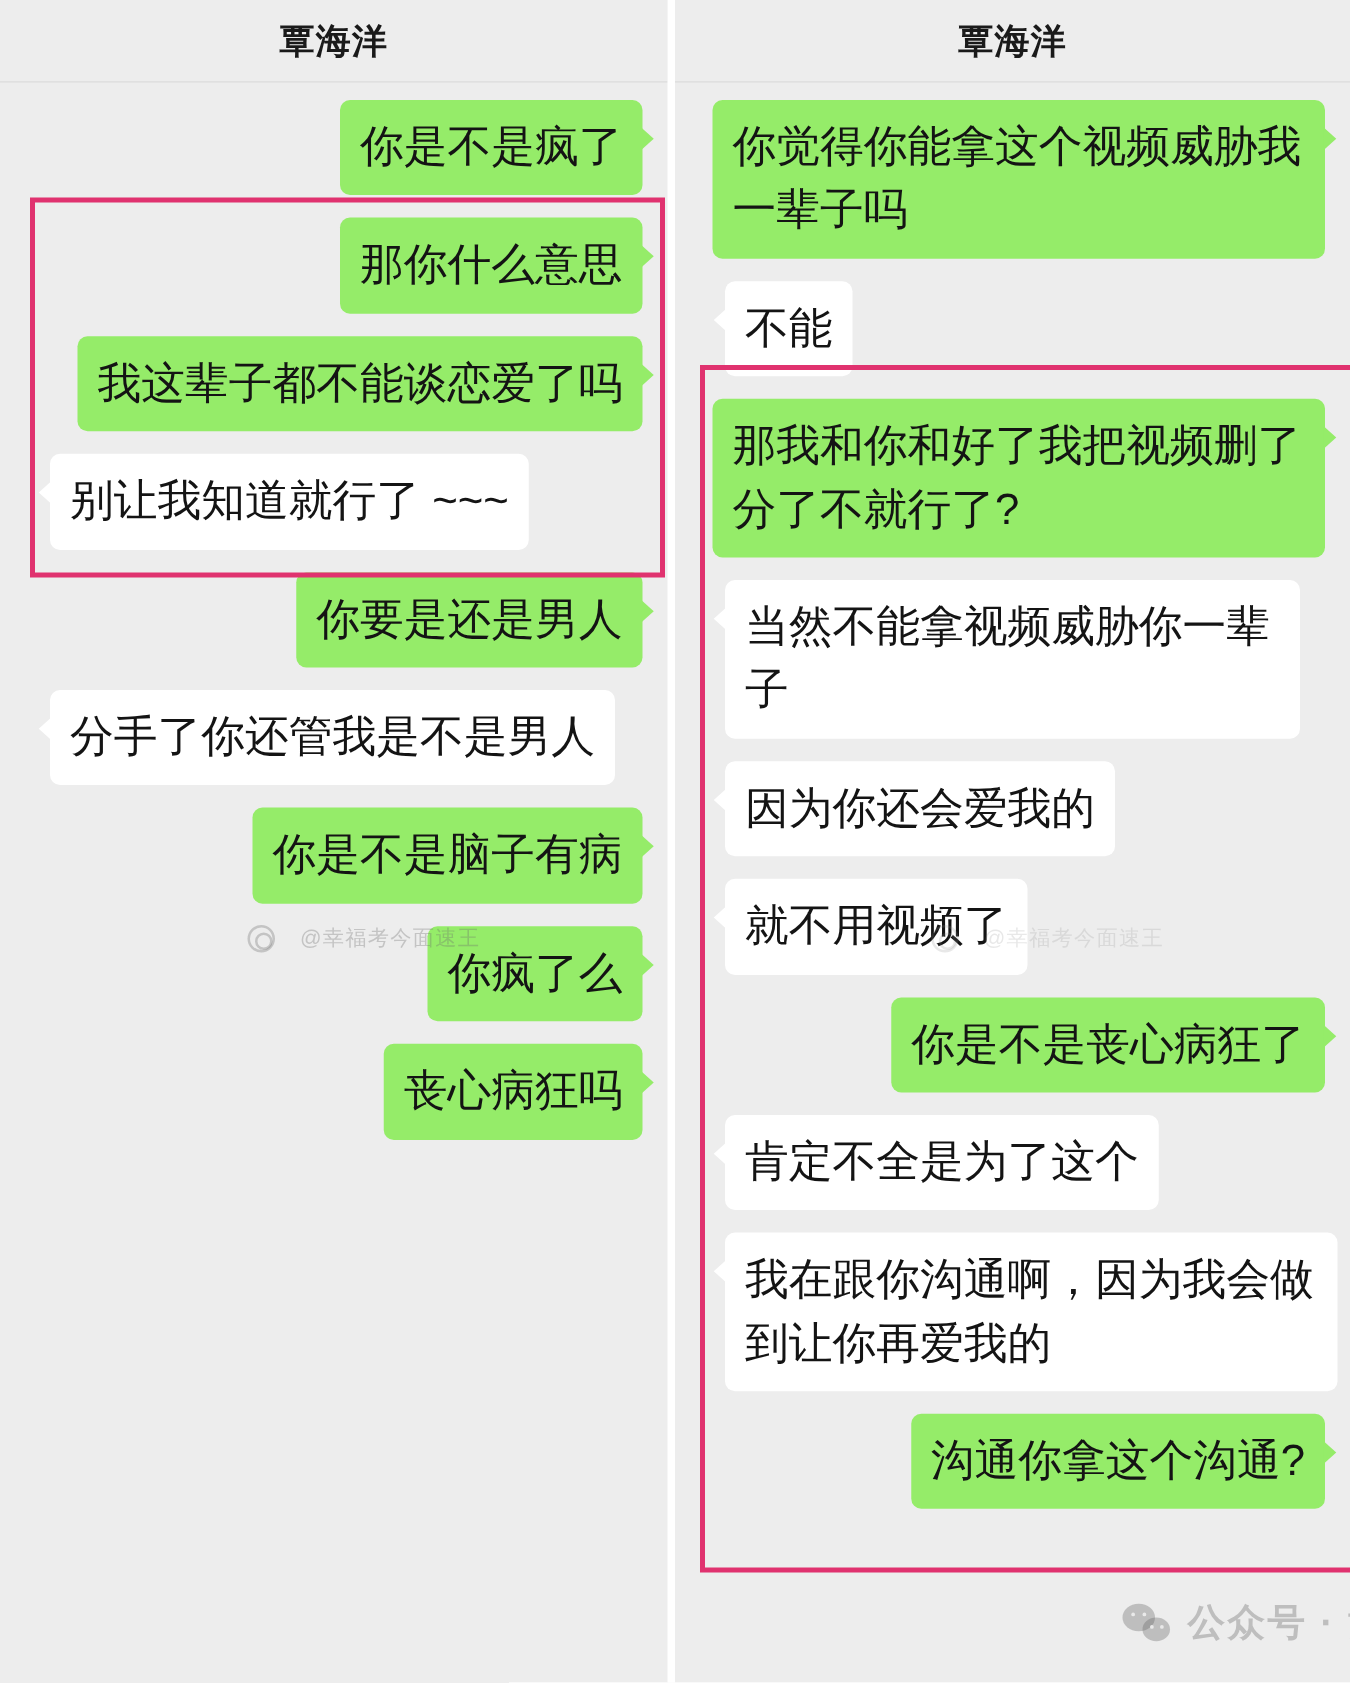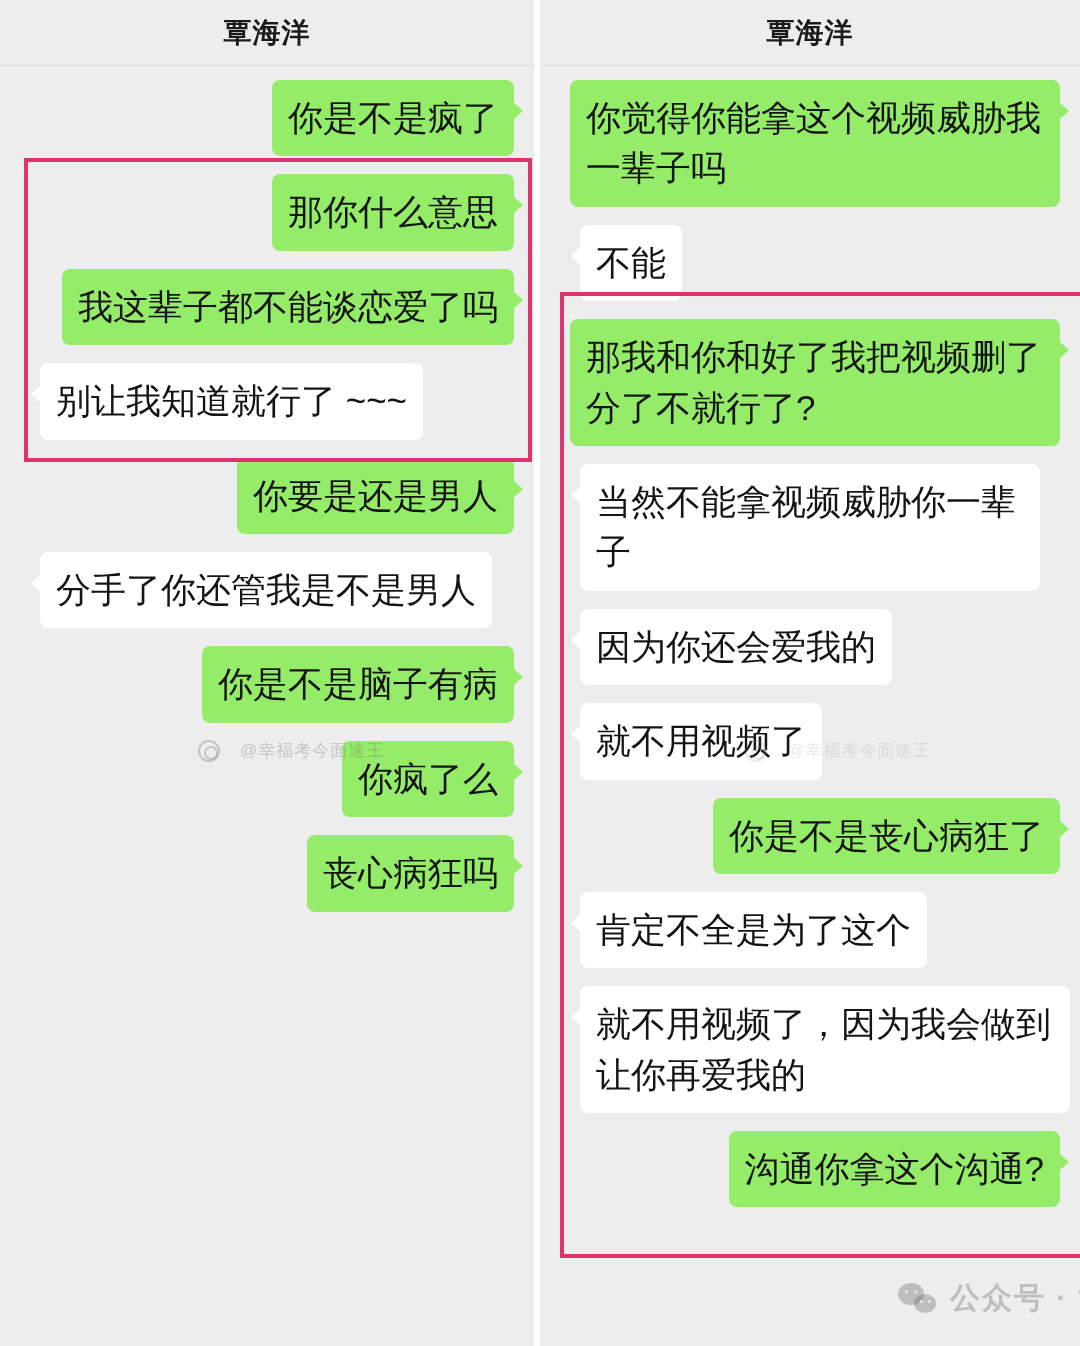--- a/index.html
+++ b/index.html
@@ -275,21 +275,21 @@
       <div class="row in">
         <div class="bubble in">就不用视频了</div>
       </div>
       <div class="row out">
         <div class="bubble out">你是不是丧心病狂了</div>
       </div>
       <div class="row in">
         <div class="bubble in">肯定不全是为了这个</div>
       </div>
       <div class="row in">
-        <div class="bubble in" style="max-width:490px">就不用视频了，因为我会做到让你再爱我的</div>
+        <div class="bubble in" style="max-width:490px">我在跟你沟通啊，因为我会做到让你再爱我的</div>
       </div>
       <div class="row out">
         <div class="bubble out">沟通你拿这个沟通?</div>
       </div>
     </div>
 
     <div class="highlight-box" id="hl-right"></div>
 
     <div class="wm-weibo faint" id="wm-right">
       <span class="eye"></span>

